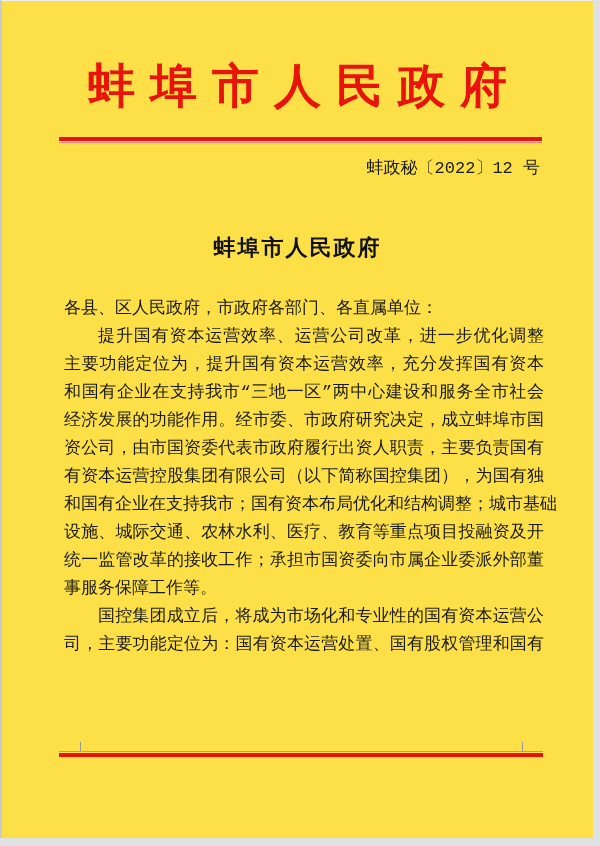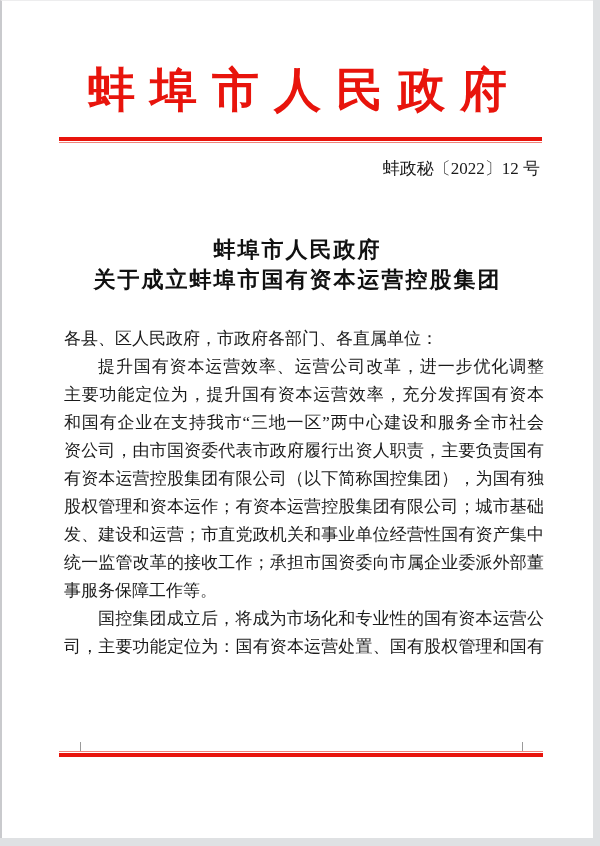--- a/index.html
+++ b/index.html
@@ -7,24 +7,25 @@
     width: 600px; height: 846px;
     background: #dfe1e3;
     font-family: "Liberation Serif", "DejaVu Serif", serif;
     position: relative;
     overflow: hidden;
   }
   .page {
     position: absolute;
     left: 0; top: 0;
     width: 591px; height: 837px;
-    background: #ffffff;
+    background: #fde047;
     border-left: 2px solid #c9cacd;
     border-top: 1px solid #ededee;
     box-sizing: content-box;
+    font-family: Liberation Mono, monospace;
   }
   .org-name {
     margin-top: 62px;
     text-align: center;
     font-size: 47px;
     line-height: 54px;
     font-weight: bold;
     color: #e8140c;
     letter-spacing: 15px;
     text-indent: 15px;
@@ -90,33 +91,33 @@
 <div class="page">
 
   <div class="org-name">蚌埠市人民政府</div>
 
   <div class="rule-top"></div>
 
   <div class="doc-number">蚌政秘〔2022〕12 号</div>
 
   <div class="title">
     <div>蚌埠市人民政府</div>
-    <div>关于成立蚌埠市国有资本运营控股集团</div>
   </div>
 
   <div class="body-text">
     <div class="line end">各县、区人民政府，市政府各部门、各直属单位：</div>
 
     <div class="line indent">提升国有资本运营效率、运营公司改革，进一步优化调整</div>
     <div class="line">主要功能定位为，提升国有资本运营效率，充分发挥国有资本</div>
     <div class="line">和国有企业在支持我市“三地一区”两中心建设和服务全市社会</div>
+    <div class="line">经济发展的功能作用。经市委、市政府研究决定，成立蚌埠市国</div>
     <div class="line">资公司，由市国资委代表市政府履行出资人职责，主要负责国有</div>
     <div class="line">有资本运营控股集团有限公司（以下简称国控集团），为国有独</div>
-    <div class="line">股权管理和资本运作；有资本运营控股集团有限公司；城市基础</div>
-    <div class="line">发、建设和运营；市直党政机关和事业单位经营性国有资产集中</div>
+    <div class="line">和国有企业在支持我市；国有资本布局优化和结构调整；城市基础</div>
+    <div class="line">设施、城际交通、农林水利、医疗、教育等重点项目投融资及开</div>
     <div class="line">统一监管改革的接收工作；承担市国资委向市属企业委派外部董</div>
     <div class="line end">事服务保障工作等。</div>
 
     <div class="line indent">国控集团成立后，将成为市场化和专业性的国有资本运营公</div>
     <div class="line">司，主要功能定位为：国有资本运营处置、国有股权管理和国有</div>
   </div>
 
   <div class="corner-tick left"></div>
   <div class="corner-tick right"></div>
 

